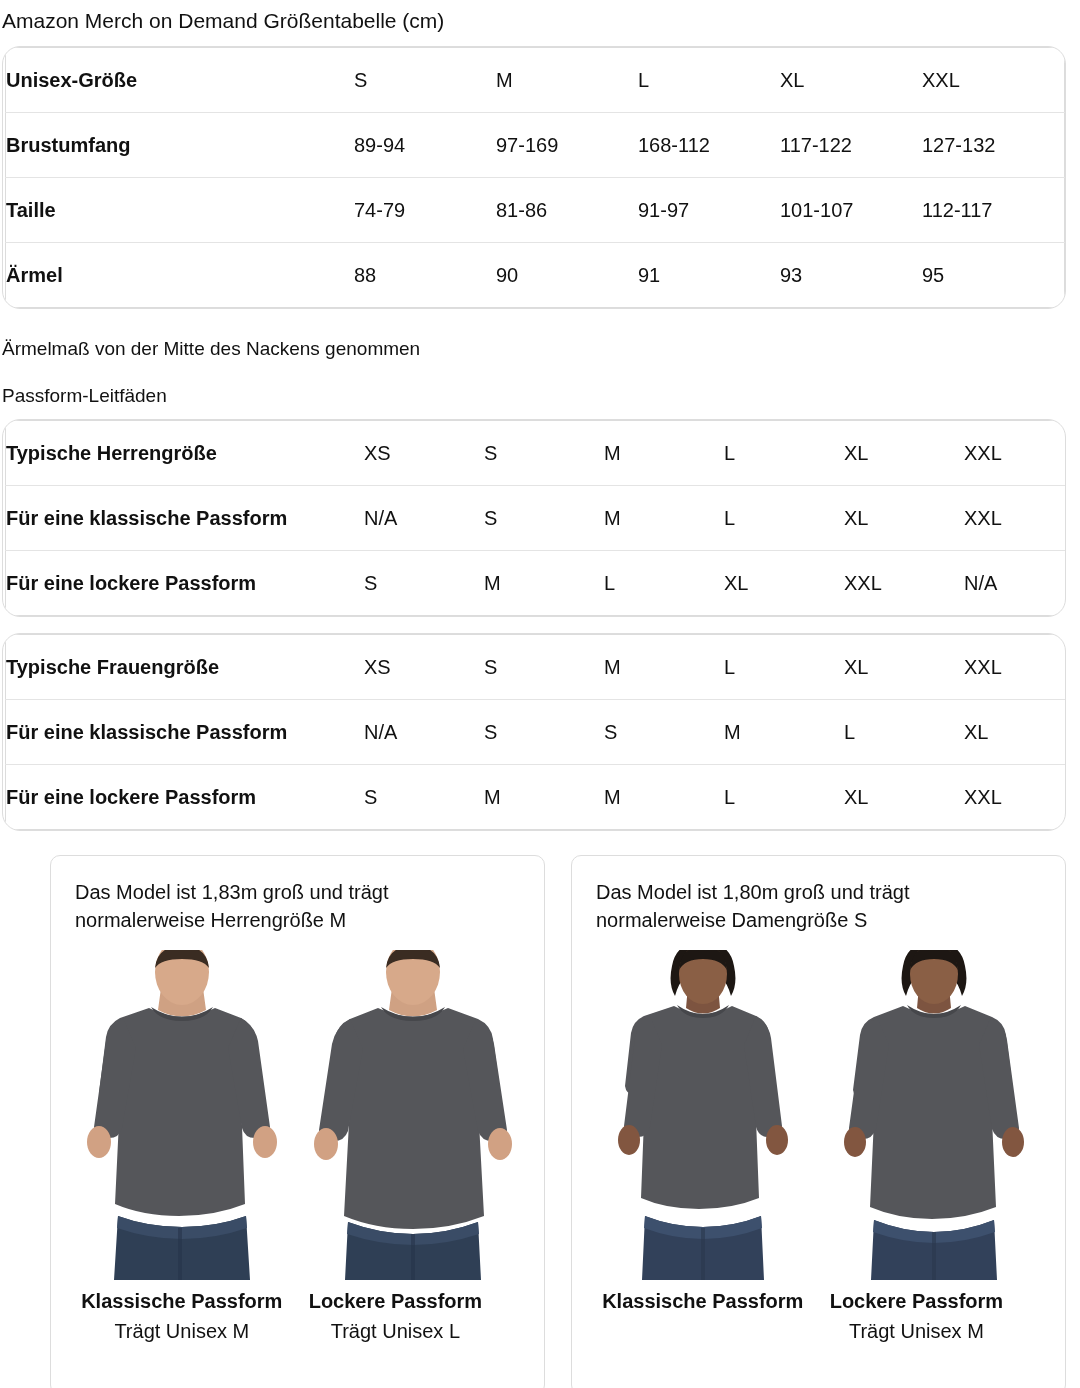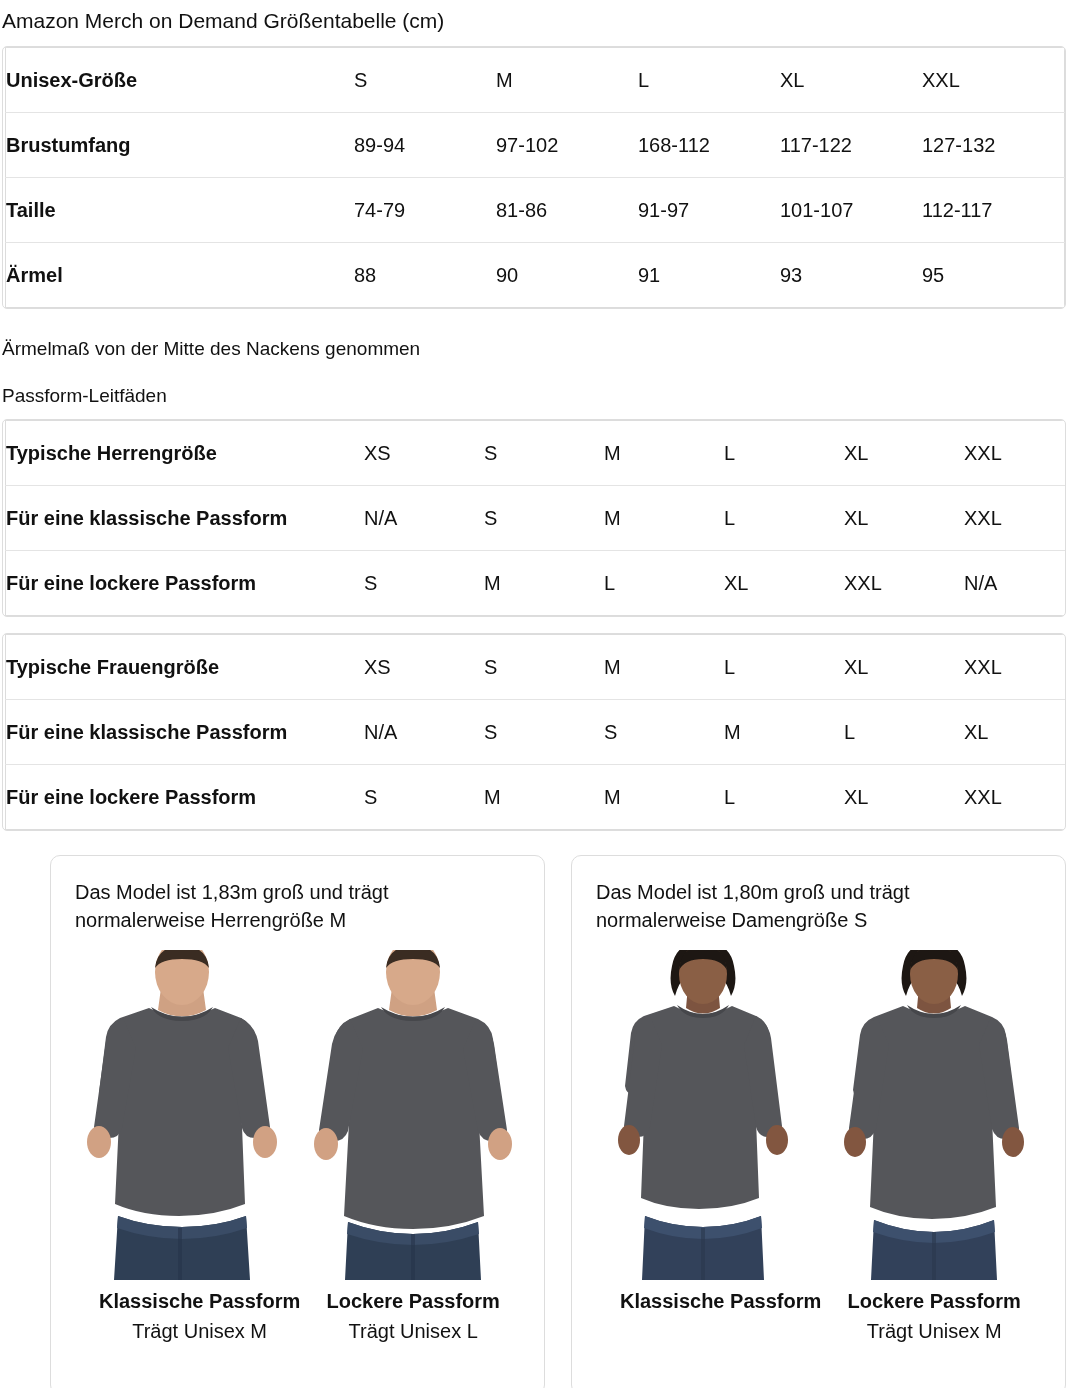--- a/index.html
+++ b/index.html
@@ -34,21 +34,21 @@
     margin: 0 auto 0 2px;
     border-collapse: collapse;
     border: 1px solid #dcdcdc;
     border-radius: 8px;
     table-layout: fixed;
   }
   .table-wrap {
     width: 1064px;
     margin-left: 2px;
     border: 1px solid #dddddd;
-    border-radius: 5px;
+    border-radius: 18px;
     overflow: hidden;
     box-sizing: border-box;
   }
   table.size-table td {
     border-bottom: 1px solid #e4e4e4;
     padding: 0;
     height: 64px;
     vertical-align: middle;
     font-size: 20px;
   }
@@ -120,21 +120,21 @@
     margin-top: 12px;
     height: 330px;
   }
   .figure {
     width: 48%;
     position: relative;
     height: 330px;
   }
   .captions {
     display: flex;
-    justify-content: flex-end;
+    justify-content: flex-start;
     margin-top: 6px;
   }
   .caption {
     width: 48%;
     text-align: center;
   }
   .caption .cap-main {
     font-weight: bold;
     font-size: 20px;
     line-height: 30px;
@@ -162,21 +162,21 @@
           <td class="rowhead">Unisex-Größe</td>
           <td class="val c1">S</td>
           <td class="val c2">M</td>
           <td class="val c3">L</td>
           <td class="val c4">XL</td>
           <td class="val c5">XXL</td>
         </tr>
         <tr>
           <td class="rowhead">Brustumfang</td>
           <td class="val c1">89-94</td>
-          <td class="val c2">97-102</td>
+          <td class="val c2">97-169</td>
           <td class="val c3">168-112</td>
           <td class="val c4">117-122</td>
           <td class="val c5">127-132</td>
         </tr>
         <tr>
           <td class="rowhead">Taille</td>
           <td class="val c1">74-79</td>
           <td class="val c2">81-86</td>
           <td class="val c3">91-97</td>
           <td class="val c4">101-107</td>

